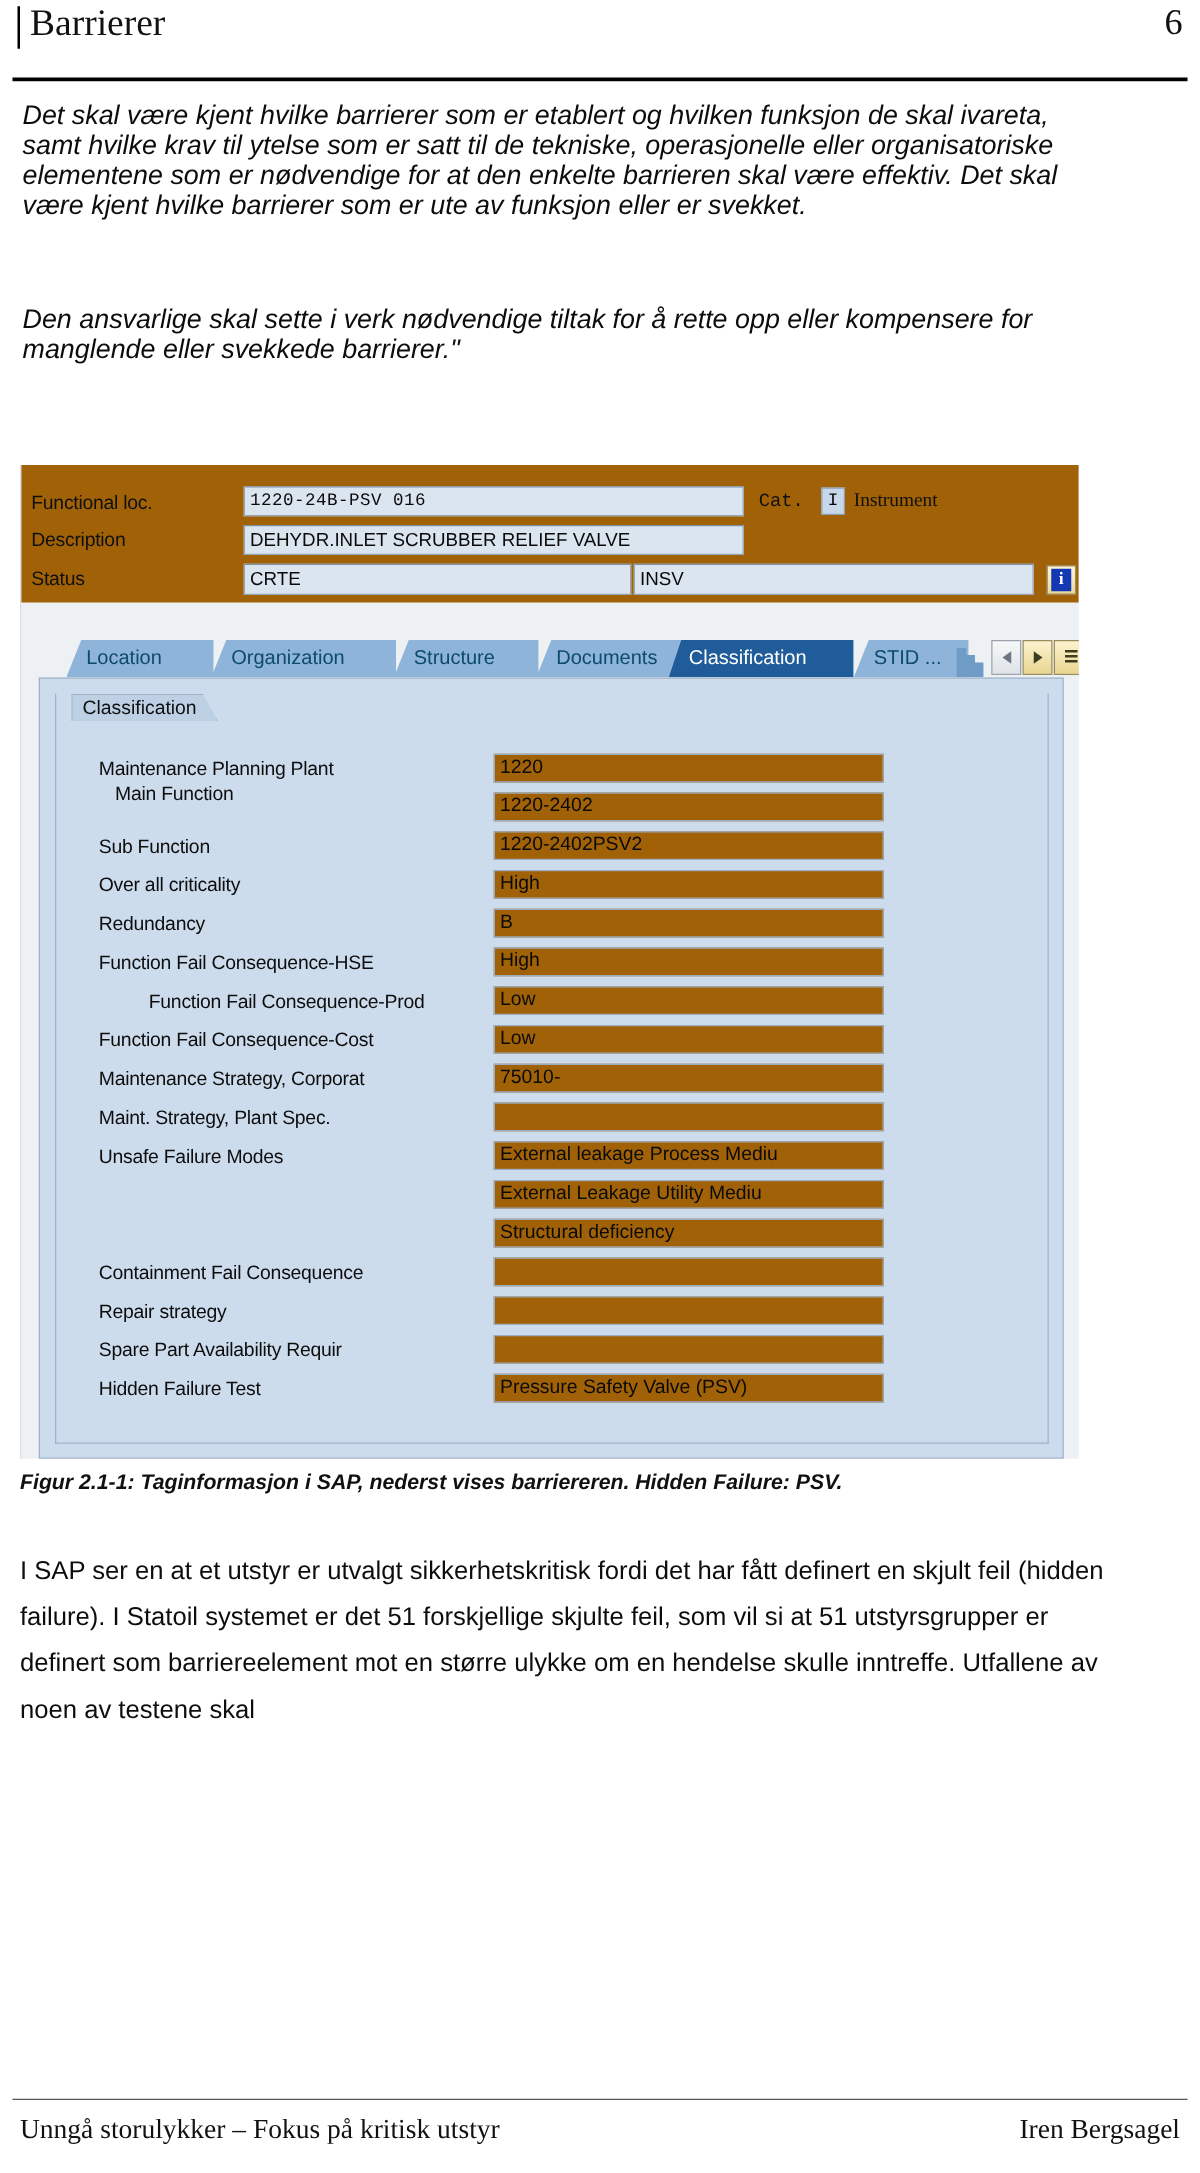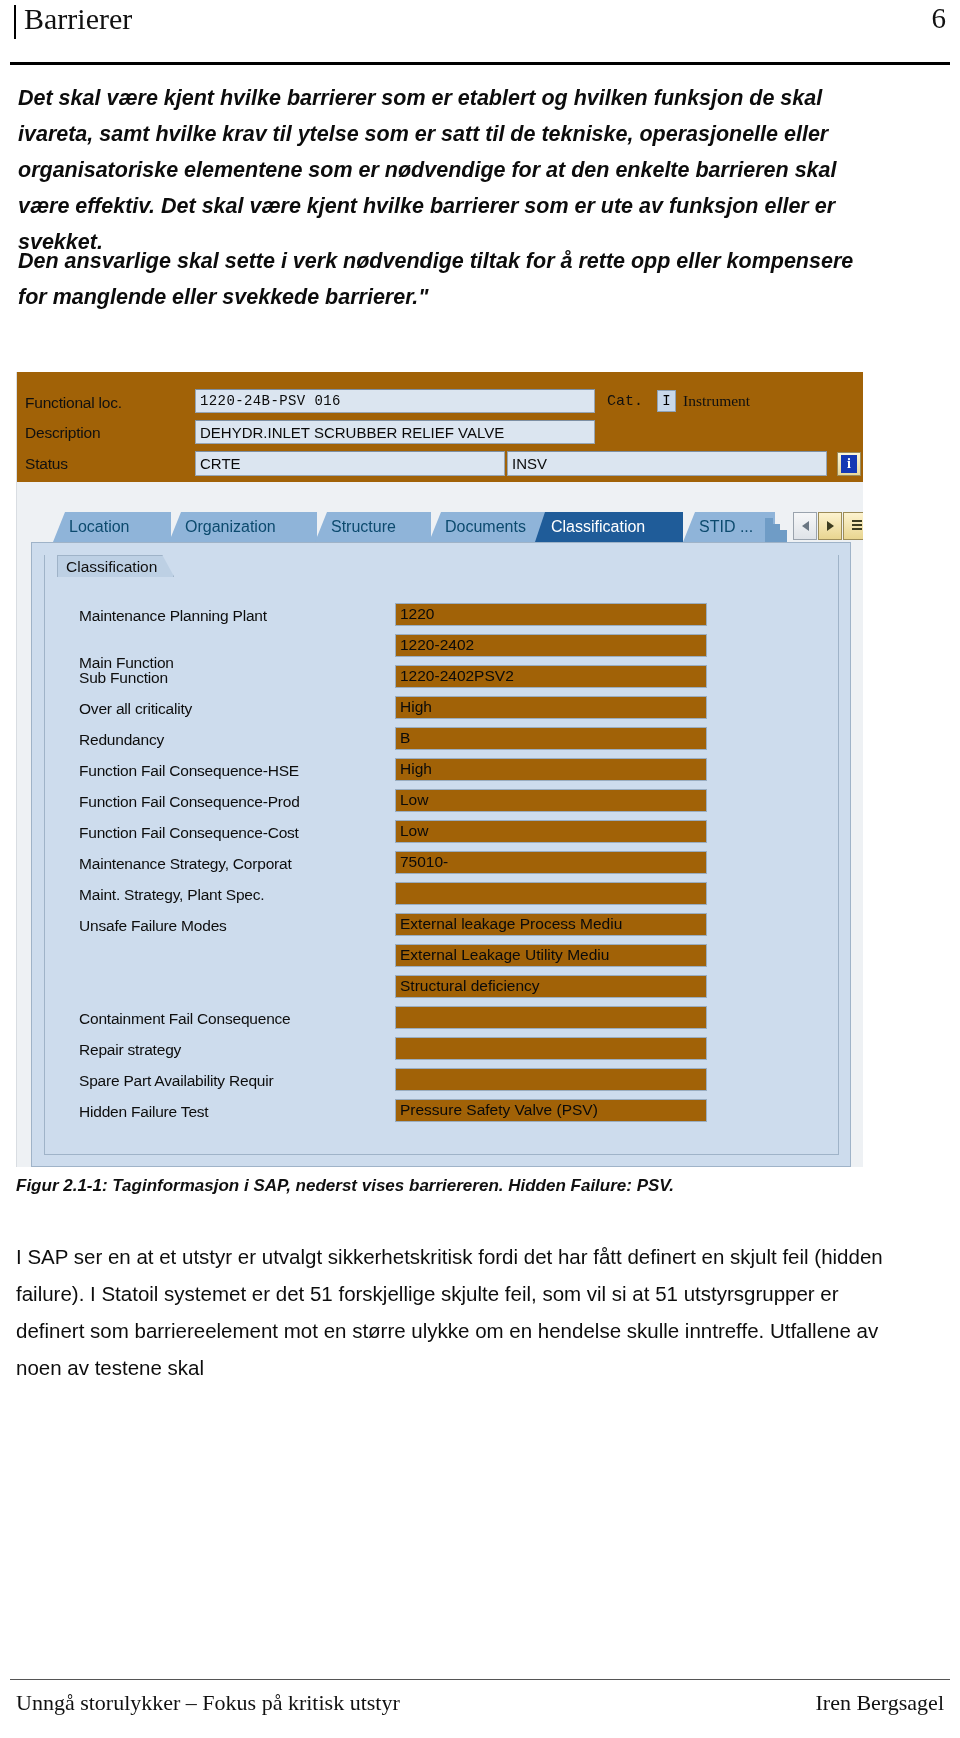--- a/index.html
+++ b/index.html
@@ -28,22 +28,22 @@
     font-size:29px;color:#111;
   }
   .hdr-rule{
     position:absolute;left:10px;top:62px;width:940px;height:3px;background:#000;
   }
 
   
   .quote{
     position:absolute;left:18px;width:860px;
     font-family:"Liberation Sans", sans-serif;
-    font-style:italic;font-weight:bold;
-    font-size:21.5px;line-height:36px;color:#0c0c0c;
+    font-style:italic;font-weight:normal;
+    font-size:21.5px;line-height:24px;color:#0c0c0c;
   }
   #quote1{top:80px;}
   #quote2{top:243px;}
 
   
   .sap{
     position:absolute;left:16px;top:372px;width:846px;height:795px;
     background:#eef1f4;
     font-family:"Liberation Sans", sans-serif;
     overflow:hidden;
@@ -237,36 +237,36 @@
       </div>
     </div>
 
     <div class="panel">
       <div class="grpbox">
         <div class="grp-tab">Classification</div>
 
         <div class="flabel" style="top:52px;">Maintenance Planning Plant</div>
         <div class="fvalue" style="top:48px;">1220</div>
 
-        <div class="flabel" style="top:99px;">Main Function</div>
+        <div class="flabel" style="top:72px;margin-left:13px;">Main Function</div>
         <div class="fvalue" style="top:79px;">1220-2402</div>
 
         <div class="flabel" style="top:114px;">Sub Function</div>
         <div class="fvalue" style="top:110px;">1220-2402PSV2</div>
 
         <div class="flabel" style="top:145px;">Over all criticality</div>
         <div class="fvalue" style="top:141px;">High</div>
 
         <div class="flabel" style="top:176px;">Redundancy</div>
         <div class="fvalue" style="top:172px;">B</div>
 
         <div class="flabel" style="top:207px;">Function Fail Consequence-HSE</div>
         <div class="fvalue" style="top:203px;">High</div>
 
-        <div class="flabel" style="top:238px;">Function Fail Consequence-Prod</div>
+        <div class="flabel" style="top:238px;margin-left:40px;">Function Fail Consequence-Prod</div>
         <div class="fvalue" style="top:234px;">Low</div>
 
         <div class="flabel" style="top:269px;">Function Fail Consequence-Cost</div>
         <div class="fvalue" style="top:265px;">Low</div>
 
         <div class="flabel" style="top:300px;">Maintenance Strategy, Corporat</div>
         <div class="fvalue" style="top:296px;">75010-</div>
 
         <div class="flabel" style="top:331px;">Maint. Strategy, Plant  Spec.</div>
         <div class="fvalue" style="top:327px;"></div>

